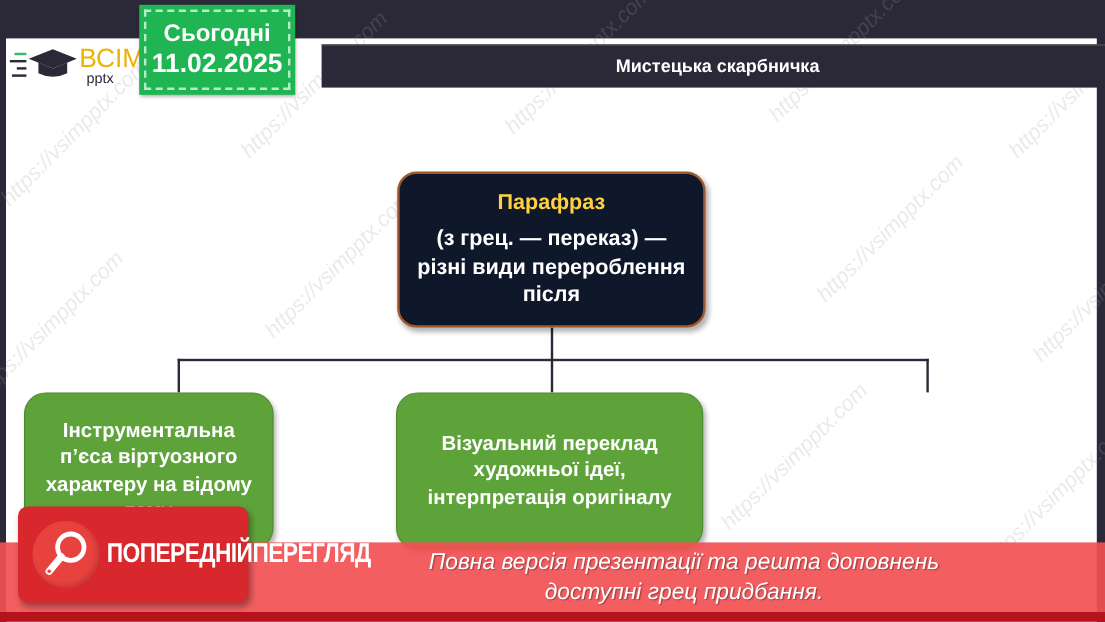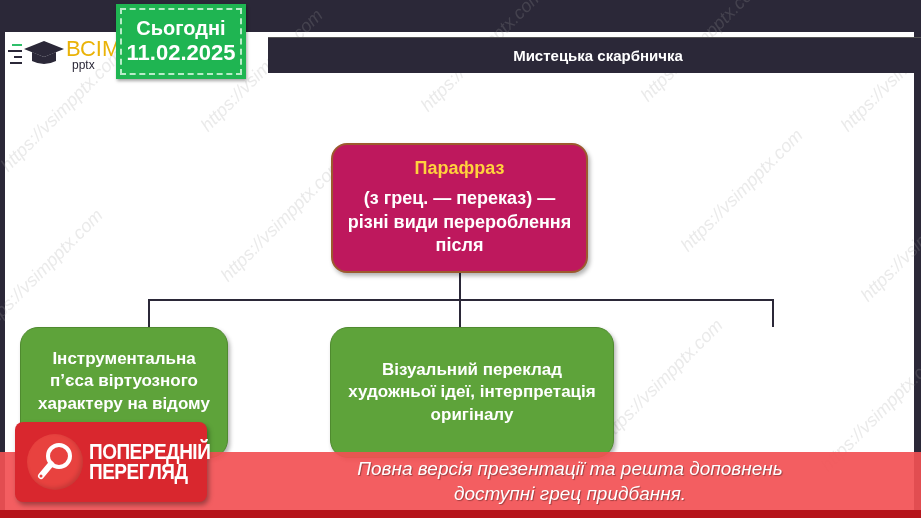--- a/index.html
+++ b/index.html
@@ -21,34 +21,34 @@
   .date-value { color: #ffffff; font-size: 22px; font-weight: bold; line-height: 1.15; }
 
   .title-bar { position: absolute; left: 268px; top: 37px; width: 660px; height: 36px; background: #2b2838; border-top: 1px solid #555; display: flex; align-items: center; justify-content: center; }
   .title-text { color: #ffffff; font-size: 15px; font-weight: bold; }
 
   .watermark-layer { position: absolute; inset: 0; pointer-events: none; overflow: hidden; }
   .wm { position: absolute; font-size: 18px; color: rgba(160,160,160,0.22); transform: rotate(-45deg); white-space: nowrap; font-style: italic; }
 
   .connector { position: absolute; background: #2b2838; }
 
-  .root-box { position: absolute; left: 331px; top: 143px; width: 257px; height: 130px; background: #be185d; border: 2px solid #9c5a2e; border-radius: 16px; box-shadow: 2px 3px 4px rgba(0,0,0,0.3); display: flex; flex-direction: column; align-items: center; justify-content: center; text-align: center; padding: 4px 8px; }
+  .root-box { position: absolute; left: 331px; top: 143px; width: 257px; height: 130px; background: #0f172a; border: 2px solid #9c5a2e; border-radius: 16px; box-shadow: 2px 3px 4px rgba(0,0,0,0.3); display: flex; flex-direction: column; align-items: center; justify-content: center; text-align: center; padding: 4px 8px; }
   .root-title { color: #ffd23d; font-size: 18px; font-weight: bold; margin-bottom: 8px; }
   .root-desc { color: #ffffff; font-size: 18px; font-weight: bold; line-height: 1.3; }
 
   .child-box { position: absolute; top: 327px; height: 131px; background: #5ea33a; border: 1px solid #4f8a2f; border-radius: 18px; box-shadow: 2px 3px 4px rgba(0,0,0,0.3); display: flex; align-items: center; justify-content: center; text-align: center; padding: 6px 12px; }
   .child-text { color: #ffffff; font-size: 17px; font-weight: bold; line-height: 1.3; }
 
   .preview-banner { position: absolute; left: 0; top: 452px; width: 921px; height: 58px; background: rgba(242,80,84,0.92); }
   .preview-strip { position: absolute; left: 0; top: 510px; width: 921px; height: 8px; background: #b5141b; }
   .preview-text { position: absolute; left: 300px; top: 456px; width: 540px; text-align: center; color: #ffffff; font-size: 19px; font-style: italic; line-height: 1.32; text-shadow: 1px 1px 1px rgba(0,0,0,0.35); }
 
   .preview-badge { position: absolute; left: 15px; top: 422px; width: 192px; height: 80px; background: #d9272e; border-radius: 8px; box-shadow: 2px 3px 5px rgba(0,0,0,0.35); display: flex; align-items: center; }
   .magnifier { width: 56px; height: 56px; border-radius: 50%; background: #e8423f; margin-left: 12px; position: relative; box-shadow: inset -2px -2px 4px rgba(0,0,0,0.15); }
-  .badge-text { display: flex; flex-direction: column; margin-left: 6px; line-height: 1.05; }
+  .badge-text { display: flex; flex-direction: row; margin-left: 6px; line-height: 1.05; }
   .badge-line { color: #ffffff; font-size: 19px; font-weight: bold; letter-spacing: -0.5px; transform: scaleY(1.2); }
 </style>
 </head>
 <body>
 
 <div class="slide-frame">
   <div class="slide-content"></div>
 
   <div class="watermark-layer">
     <span class="wm" style="left:-20px;top:100px;">https://vsimpptx.com</span>
@@ -101,21 +101,21 @@
   <div class="connector" style="left:772px;top:299px;width:2px;height:28px;"></div>
 
   <div class="root-box">
     <span class="root-title">Парафраз</span>
     <span class="root-desc">(з грец. — переказ) — різні види перероблення після</span>
   </div>
 
   <div class="child-box" style="left:20px;width:208px;">
     <span class="child-text">Інструментальна п’єса віртуозного характеру на відому тему</span>
   </div>
-  <div class="child-box" style="left:330px;width:284px;">
+  <div class="child-box" style="left:330px;width:256px;">
     <span class="child-text">Візуальний переклад художньої ідеї, інтерпретація оригіналу</span>
   </div>
 
   <div class="preview-banner"></div>
   <div class="preview-strip"></div>
   <div class="preview-text">
     <div>Повна версія презентації та решта доповнень</div>
     <div>доступні грец придбання.</div>
   </div>
 

